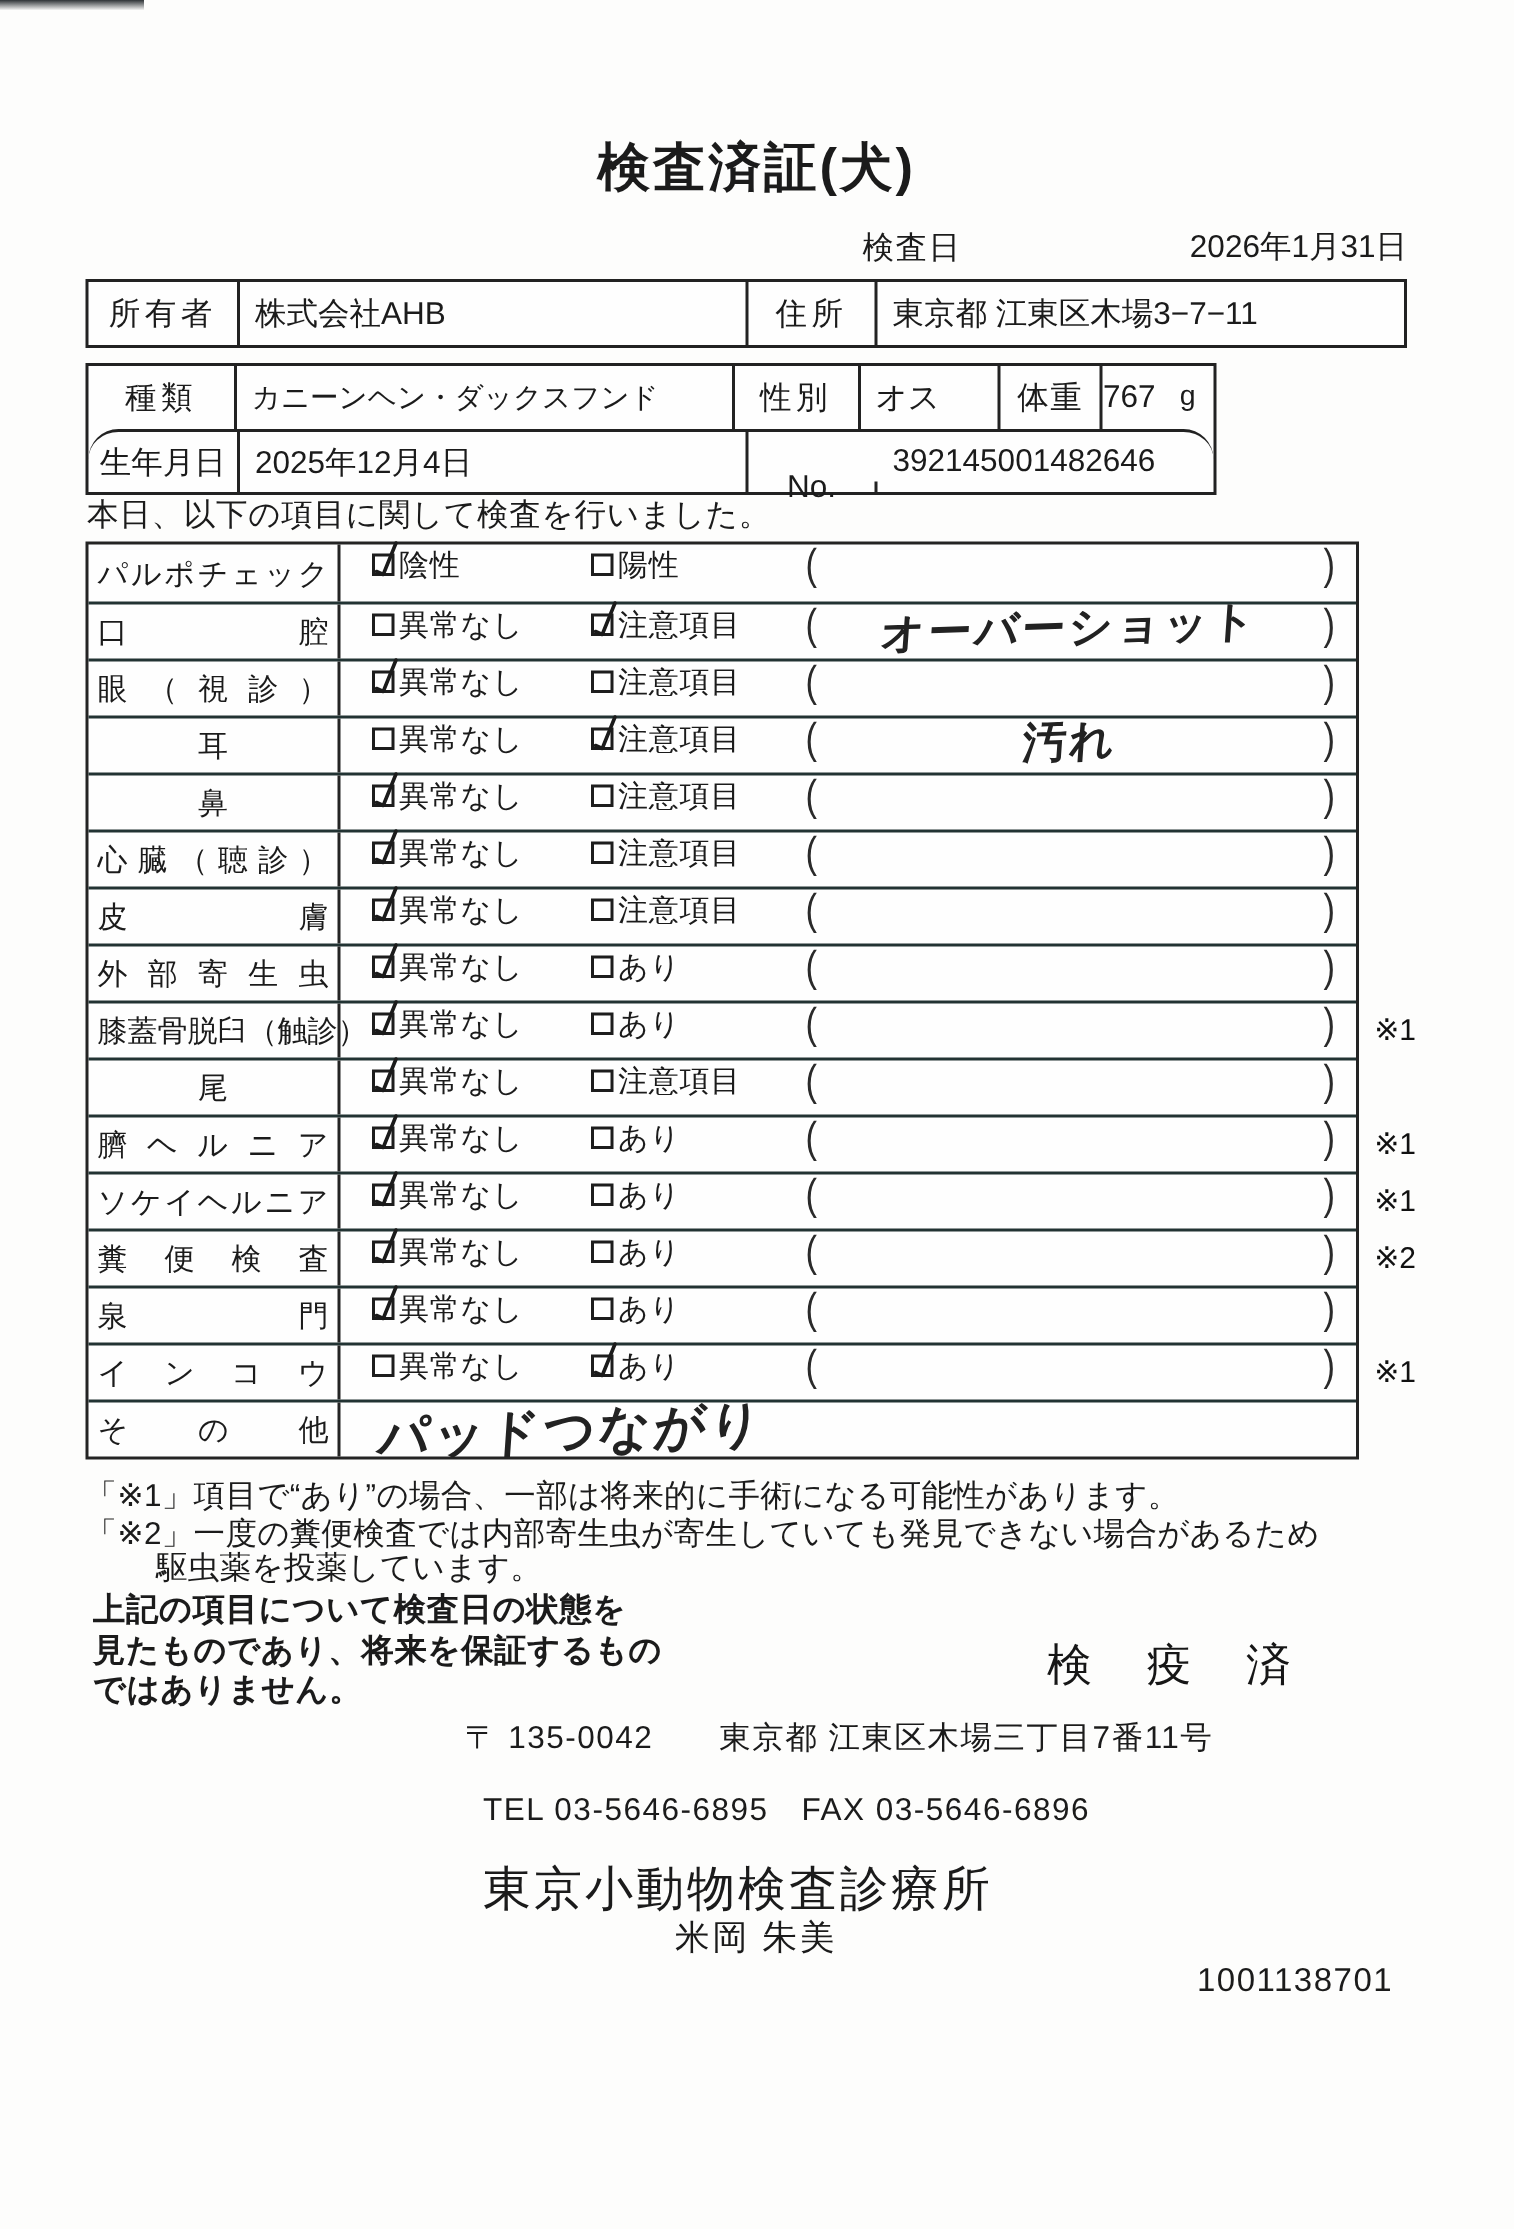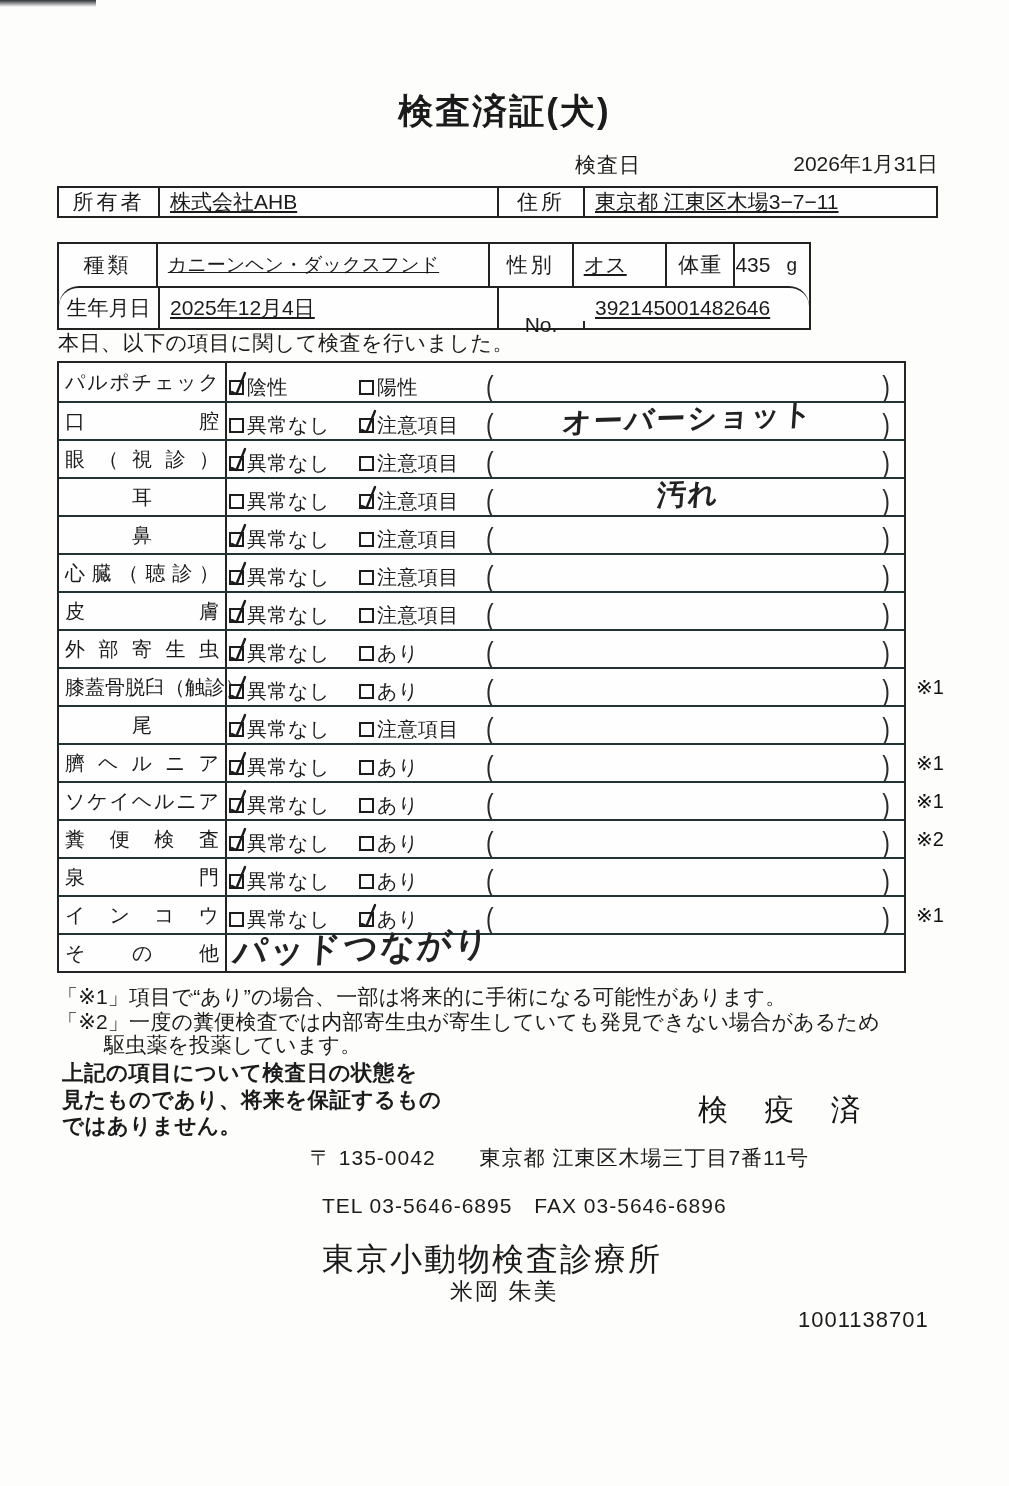--- a/index.html
+++ b/index.html
@@ -20,33 +20,33 @@
   
   .insp-label{top:151px;left:575px;font-size:21px;letter-spacing:1px;}
   .insp-date{top:150px;left:770px;width:168px;text-align:right;font-size:21px;}
   
   .tbl{position:absolute;border:2px solid #222;box-sizing:border-box;background:#fefefe;}
   .row{display:flex;box-sizing:border-box;}
   .cell{box-sizing:border-box;border-right:2px solid #222;display:flex;align-items:center;
     font-size:21px;overflow:visible;white-space:nowrap;}
   .cell:last-child{border-right:none;}
   .cell.hdr{justify-content:center;letter-spacing:3px;}
-  .cell.val{padding-left:10px;text-decoration:underline;}
+  .cell.val{padding-left:10px;}
   .row + .row{border-top:2px solid #222;border-radius:20px;}
   
   .intro{top:329px;left:58px;font-size:21px;letter-spacing:0.5px;}
   
   #checklist{left:57px;top:361px;width:849px;border:2px solid #242424;box-sizing:border-box;background:#fefefe;}
   .cl-row{position:relative;display:flex;height:38px;box-sizing:border-box;}
   .cl-row + .cl-row{border-top:2px solid #233;}
   .cl-label{width:168px;border-right:2px solid #242424;box-sizing:border-box;
     display:flex;align-items:center;padding:0 6px;font-size:20px;}
   .cl-label .spread{display:flex;justify-content:space-between;width:100%;}
   .cl-label .center{width:100%;text-align:center;}
-  .cl-content{flex:1;display:flex;align-items:flex-end;box-sizing:border-box;padding-left:2px;position:relative;}
+  .cl-content{flex:1;display:flex;align-items:flex-start;box-sizing:border-box;padding-left:21px;position:relative;gap:16px;}
   .cb-group{display:flex;align-items:center;}
   .cb-group.g1{width:130px;}
   .cb-group.g2{width:127px;}
   .cbox{width:15px;height:15px;border:2px solid #1d1d1d;box-sizing:border-box;position:relative;
     margin-right:3px;flex:none;background:#fff;}
   .cbox svg{position:absolute;top:-10px;left:-2px;overflow:visible;}
   .cb-text{font-size:20px;letter-spacing:0.5px;}
   .paren{font-size:23px;color:#2a2a2a;transform:scaleY(1.25);}
   .paren.close{margin-left:auto;margin-right:14px;}
   .note-area{flex:1;display:flex;justify-content:center;align-items:center;overflow:visible;}
@@ -75,37 +75,37 @@
 <body>
 
 <div class="artifact"></div>
 
 <div class="abs title">検査済証(犬)</div>
 
 <div class="abs insp-label">検査日</div>
 <div class="abs insp-date">2026年1月31日</div>
 
 <div class="tbl" style="left:57px;top:186px;width:881px;">
-  <div class="row" style="height:28px;">
+  <div class="row" style="height:42px;">
     <div class="cell hdr" style="width:101px;">所有者</div>
     <div class="cell val" style="width:339px;">株式会社AHB</div>
     <div class="cell hdr" style="width:86px;">住所</div>
     <div class="cell val" style="flex:1;">東京都 江東区木場3−7−11</div>
   </div>
 </div>
 
 <div class="tbl" style="left:57px;top:242px;width:754px;">
   <div class="row" style="height:42px;">
     <div class="cell hdr" style="width:101px;">種類</div>
     <div class="cell val" style="width:339px;font-size:19px;">カニーンヘン・ダックスフンド</div>
     <div class="cell hdr" style="width:86px;">性別</div>
     <div class="cell val" style="width:95px;">オス</div>
     <div class="cell hdr" style="width:70px;letter-spacing:1px;">体重</div>
     <div class="cell" style="flex:1;justify-content:flex-end;padding-right:12px;gap:16px;">
-      <span>435</span>
+      <span>767</span>
       <span style="font-size:19px;">g</span>
     </div>
   </div>
   <div class="row" style="height:42px;">
     <div class="cell" style="width:101px;justify-content:center;">生年月日</div>
     <div class="cell val" style="width:339px;">2025年12月4日</div>
     <div class="cell hdr" style="width:86px;letter-spacing:0;margin-top:33px;">No.</div>
     <div class="cell val" style="flex:1;">392145001482646</div>
   </div>
 </div>

